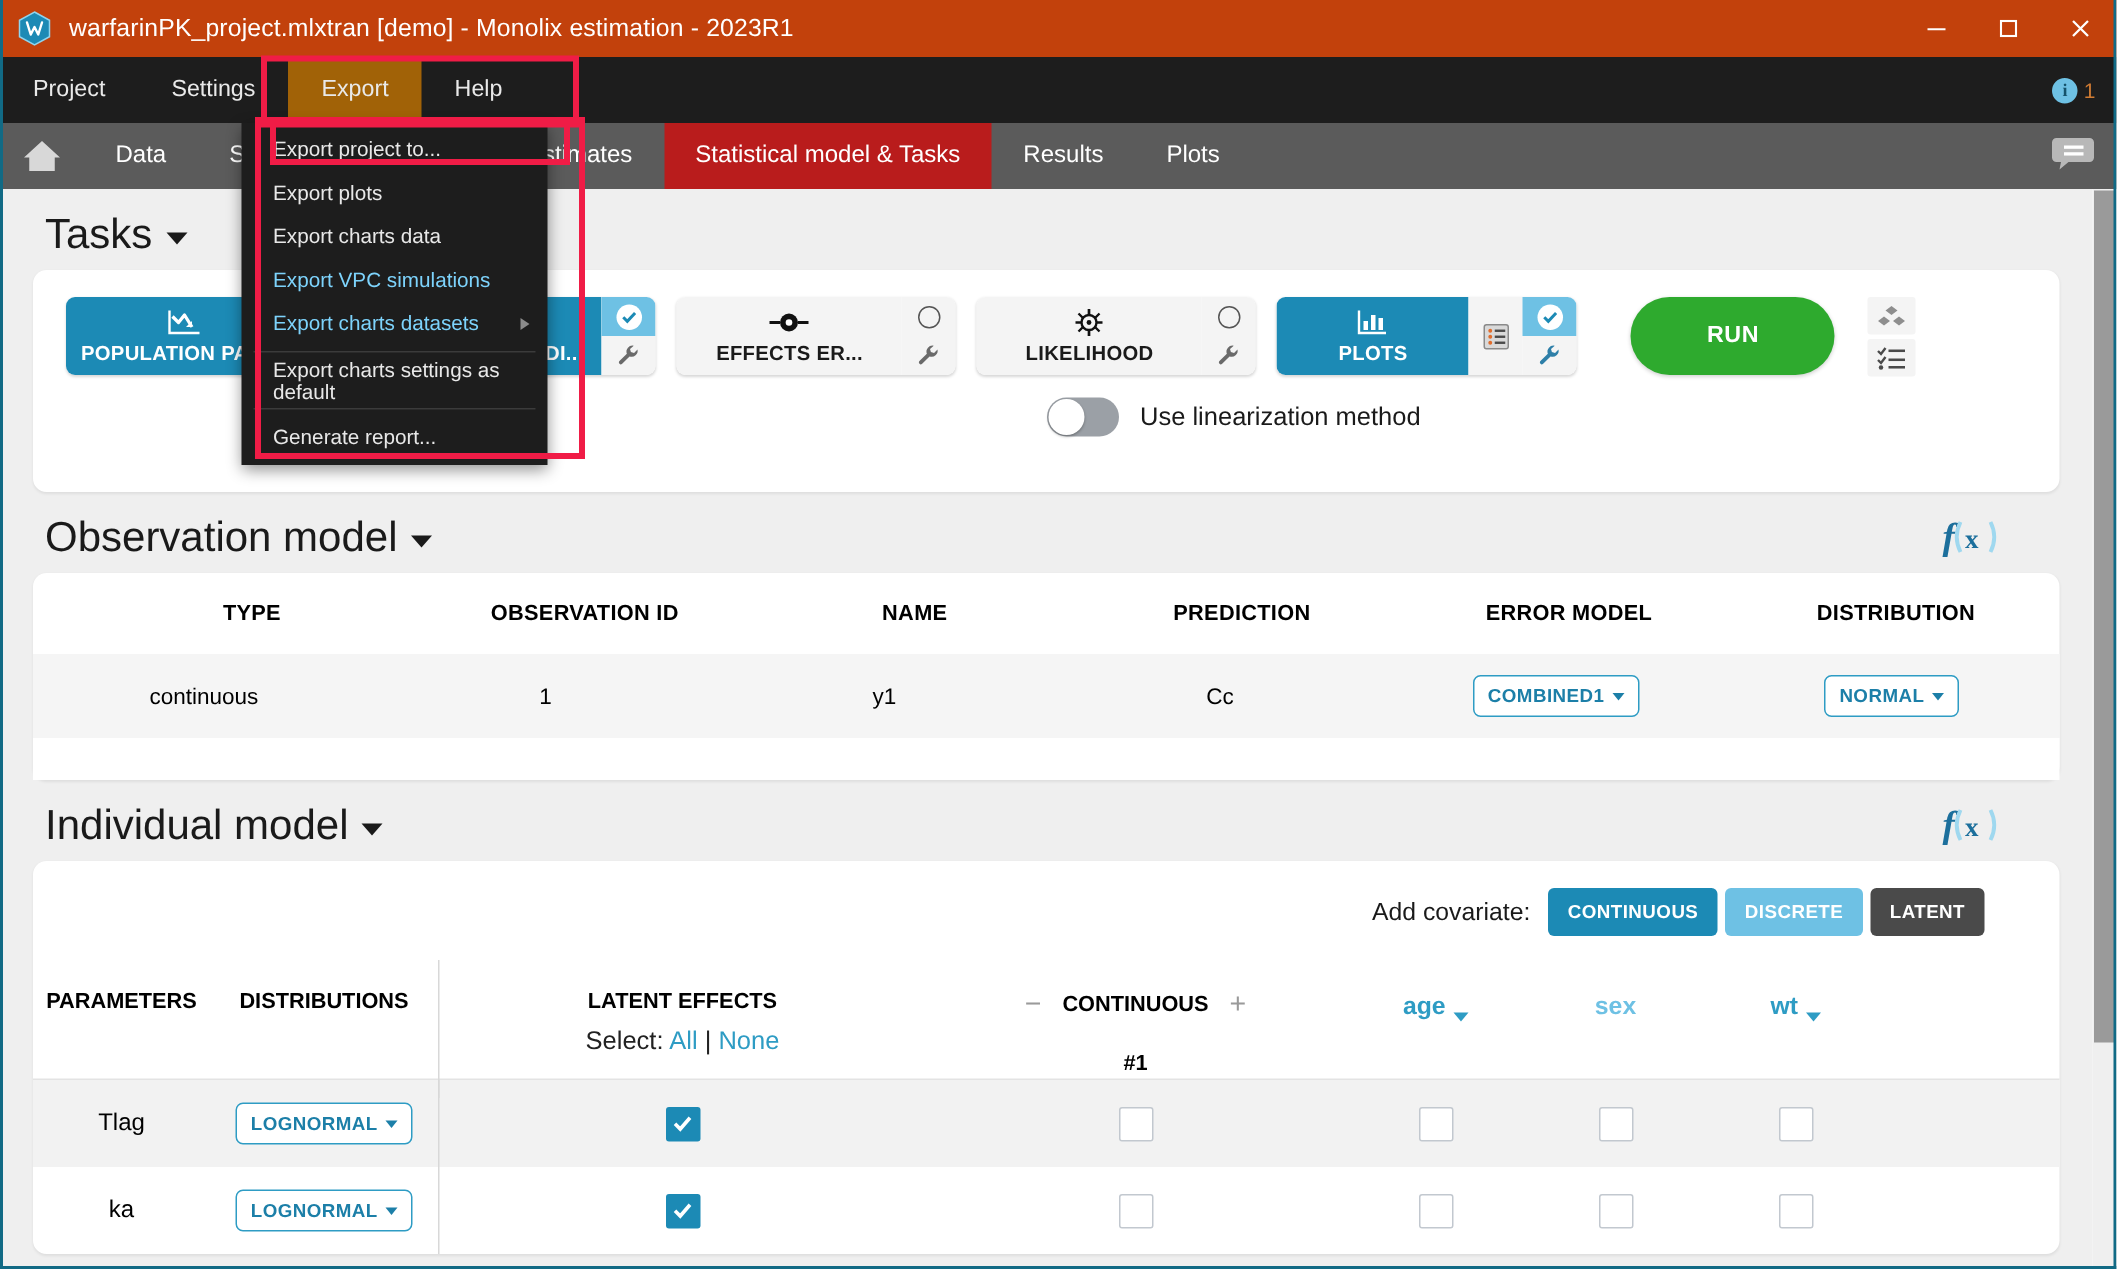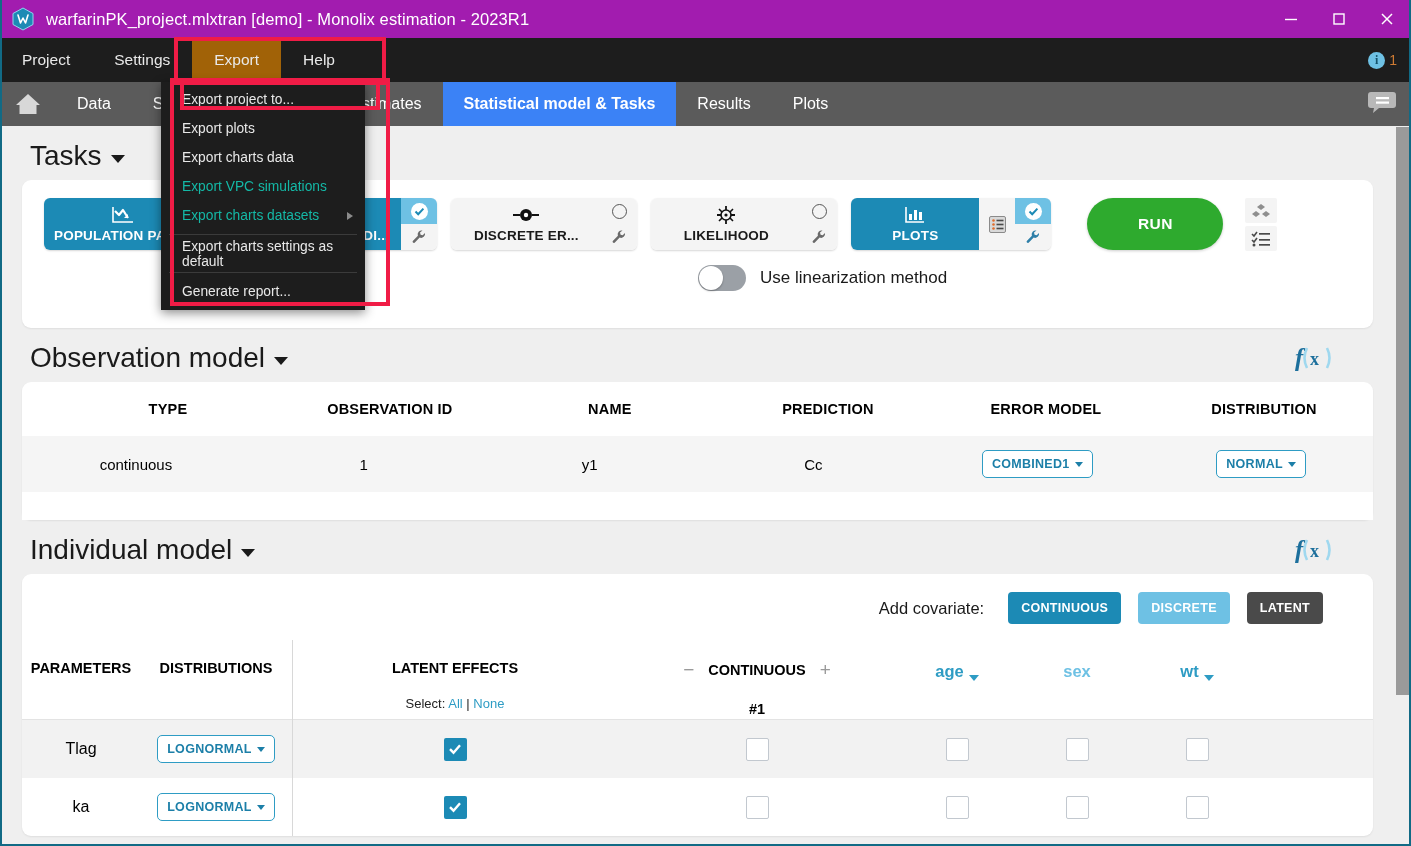--- a/index.html
+++ b/index.html
@@ -6,21 +6,21 @@
   body {
     width: 1411px; height: 846px;
     font-family: "Liberation Sans", sans-serif;
     background: #ffffff;
     overflow: hidden;
     position: relative;
   }
 
   
   .titlebar {
-    height: 38px; background: #a21caf; color: #ffffff;
+    height: 38px; background: #c2410c; color: #ffffff;
     display: flex; align-items: center; position: relative;
   }
   .tb-logo { width: 26px; height: 26px; margin-left: 10px; position: relative; flex: none; }
   .tb-logo svg { display:block; }
   .tb-title { margin-left: 10px; font-size: 16.5px; letter-spacing: .1px; white-space: nowrap; }
   .tb-ctrls { position: absolute; right: 0; top: 0; height: 38px; display: flex; }
   .tb-btn {
     width: 48px; height: 38px; display: flex; align-items: center; justify-content: center;
     color: #fff; font-size: 15px;
   }
@@ -51,21 +51,21 @@
     height: 44px; background: #5b5b5b; display: flex; align-items: stretch;
     position: relative; color: #ffffff;
   }
   .home-tab {
     width: 56px; display: flex; align-items: center; justify-content: center;
   }
   .tab {
     padding: 0 21px; display: flex; align-items: center; font-size: 16px;
     white-space: nowrap; color: #ffffff;
   }
-  .tab.selected { background: #3b82f6; font-weight: bold; }
+  .tab.selected { background: #b91c1c; font-weight: normal; }
   .tabbar-right { margin-left: auto; display: flex; align-items: center; padding-right: 14px; }
 
   
   .content {
     position: absolute; left: 0; top: 126px; width: 1395px; height: 720px;
     background: #efefef; overflow: hidden;
   }
   .section-title {
     font-size: 28px; color: #1a1a1a; font-weight: normal;
     padding: 14px 0 8px 30px; display: flex; align-items: center; gap: 9px;
@@ -152,42 +152,42 @@
   .pill {
     display: inline-flex; align-items: center; gap: 5px; border: 1.3px solid #2e9cc4;
     border-radius: 5px; color: #1c7fa8; font-size: 12.5px; font-weight: bold;
     padding: 6px 9px; background: #ffffff; letter-spacing: .3px;
   }
   .pill .cd { width:0;height:0;border-left:4px solid transparent;border-right:4px solid transparent;border-top:5px solid #1c7fa8; }
 
   
   .ind-card { }
   .addcov-row {
-    display: flex; align-items: center; justify-content: flex-end; gap: 12px;
+    display: flex; align-items: center; justify-content: flex-end; gap: 0;
     padding: 18px 50px 4px 0;
   }
   .addcov-label { font-size: 16.5px; color: #1a1a1a; margin-right: 12px; }
   .cov-btn {
     font-size: 12.5px; font-weight: bold; color: #ffffff; padding: 9px 13px;
     border-radius: 4px; letter-spacing: .3px; margin-right: 5px;
   }
   .cov-continuous { background: #1c8ab5; }
   .cov-discrete { background: #6ec1e4; }
   .cov-latent { background: #4a4a4a; margin-right: 0; }
 
   .ind-head {
     display: flex; align-items: flex-start; height: 92px; padding-top: 12px;
     border-bottom: 1px solid #e3e3e3;
   }
   .ih-params { width: 118px; text-align: center; font-weight: bold; font-size: 14.5px; padding-top: 20px;}
   .ih-dists  { width: 152px; text-align: center; font-weight: bold; font-size: 14.5px; padding-top: 20px;}
   .vline { width: 1px; background: #d8d8d8; height: 92px; }
   .ih-random { width: 324px; text-align: center; padding-top: 20px; }
   .ih-random .ttl { font-weight: bold; font-size: 14.5px; }
-  .ih-random .sel { font-size: 13px; margin-top: 20px; color: #222; }
+  .ih-random .sel { font-size: 17px; margin-top: 8px; color: #222; }
   .ih-random .sel a { color: #2e9cc4; text-decoration: none; }
   .ih-corr { width: 280px; text-align: center; padding-top: 20px; }
   .ih-corr .ttl { font-weight: bold; font-size: 14.5px; display: flex; align-items: center; justify-content: center; gap: 14px;}
   .ih-corr .pm { color: #9a9a9a; font-weight: normal; font-size: 19px; line-height: 1; }
   .ih-corr .num { font-size: 14.5px; font-weight: bold; margin-top: 22px; }
   .ih-cov { width: 120px; text-align: center; padding-top: 22px; }
   .cov-name { font-size: 16.5px; font-weight: bold; color: #2e9cc4; display: inline-flex; align-items: flex-end; gap: 5px; }
   .cov-name.light { color: #6ec1e4; }
   .cov-name .cd { width:0;height:0;border-left:5px solid transparent;border-right:5px solid transparent;border-top:6px solid #2e9cc4; margin-top:3px; }
 
@@ -214,21 +214,21 @@
   
   .dropdown {
     position: absolute; left: 161px; top: 82px; width: 204px;
     background: #1d1d1d; z-index: 50; padding: 3px 0 4px 0;
     box-shadow: 0 3px 10px rgba(0,0,0,.45);
   }
   .dd-item {
     height: 29px; display: flex; align-items: center; padding-left: 21px;
     font-size: 13.8px; color: #e8e8e8; position: relative;
   }
-  .dd-item.disabled { color: #14b8a6; }
+  .dd-item.disabled { color: #7dd3fc; }
   .dd-arrow {
     position: absolute; right: 12px; width: 0; height: 0;
     border-top: 4.5px solid transparent; border-bottom: 4.5px solid transparent;
     border-left: 6px solid #8b8b8b;
   }
   .dd-sep { height: 1px; background: #3b3b3b; margin: 4px 8px; }
 
   
   .hl { position: absolute; border: 4px solid #f01c46; z-index: 60; pointer-events: none; }
   .hl-menu { left: 174px; top: 37px; width: 212px; height: 48px; }
@@ -384,21 +384,21 @@
       <div class="task">
         <div class="task-main off">
           <span class="task-icon">
             <svg width="30" height="18" viewBox="0 0 30 18">
               <line x1="2" y1="9" x2="9" y2="9" stroke="#111" stroke-width="2"></line>
               <line x1="21" y1="9" x2="28" y2="9" stroke="#111" stroke-width="2"></line>
               <circle cx="15" cy="9" r="6" fill="#111"></circle>
               <circle cx="15" cy="9" r="2.2" fill="#ffffff"></circle>
             </svg>
           </span>
-          <span class="task-label">DISCRETE ER...</span>
+          <span class="task-label">EFFECTS ER...</span>
         </div>
         <div class="task-side">
           <div class="chk">
               <span class="circle-empty"></span>
             </div>
           <div class="wr">
             <svg width="16" height="16" viewBox="0 0 16 16">
                 <path d="M11.5 1.5 a4 4 0 0 0-4.6 5.3 L1.8 11.9 a1.3 1.3 0 0 0 1.8 1.8 l5.1-5.1 a4 4 0 0 0 5.3-4.6 l-2.3 2.3 -2.1-.6 -.6-2.1 Z" fill="#6a6a6a"></path>
               </svg>
           </div>

